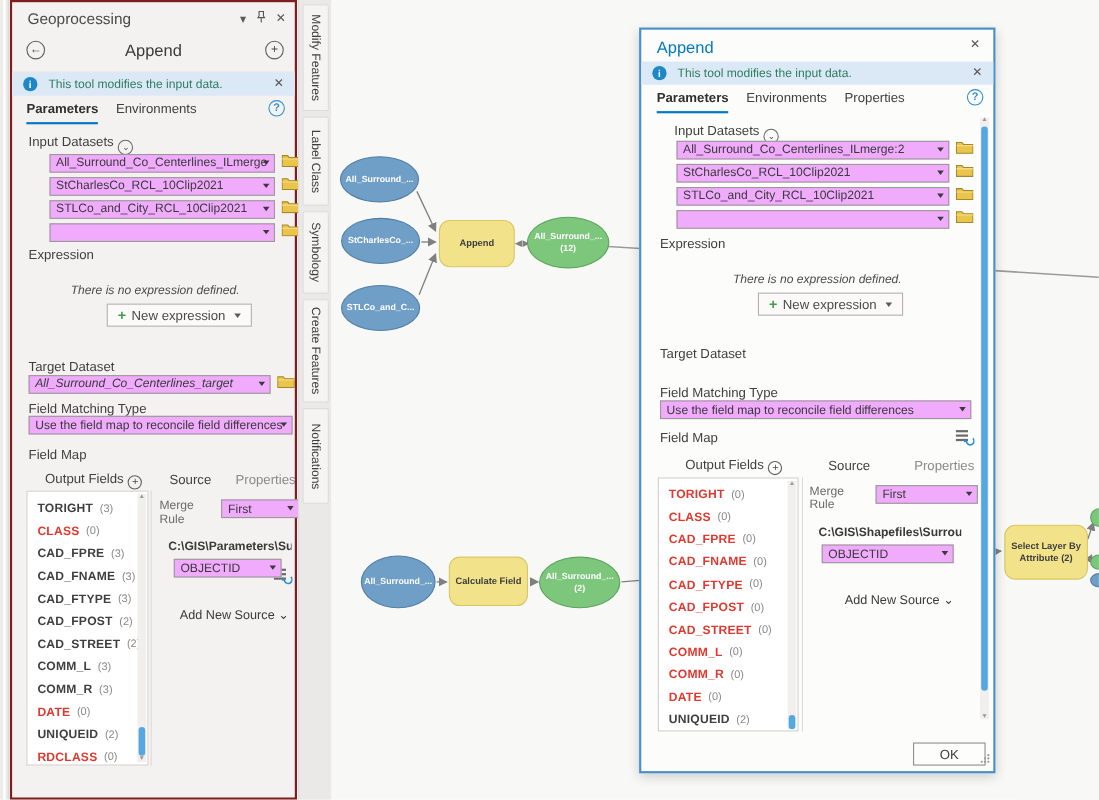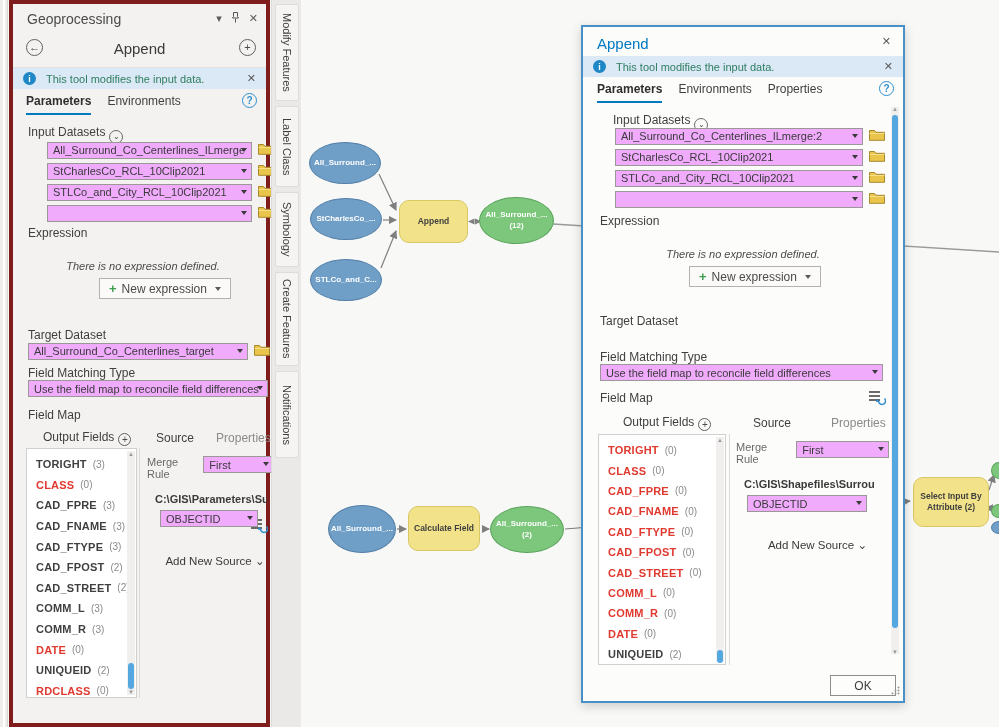--- a/index.html
+++ b/index.html
@@ -4,21 +4,21 @@
 <style>
   * { margin:0; padding:0; box-sizing:border-box; }
   html,body { width:999px; height:727px; font-family:"Liberation Sans", sans-serif; }
   #stage { position:relative; width:999px; height:727px; background:#f8f9f7; overflow:hidden; }
 
   
   .left-sliver { position:absolute; left:0; top:0; width:8px; height:727px; background:#efedec; border-right:1px solid #d8d6d5; }
   .left-sliver .inner { position:absolute; left:3px; top:0; width:2px; height:727px; background:#ffffff; }
 
   
-  .gp { position:absolute; left:9px; top:0; width:261px; height:727px; background:#f4f2f1; border:4px solid #7f1d1d; z-index:6; }
+  .gp { position:absolute; left:9px; top:0; width:261px; height:727px; background:#f4f2f1; border:2px solid #7f1d1d; z-index:6; }
   .gp-title { position:relative; height:28px; padding:7px 8px 0 14px; font-size:14px; color:#4a4a4a; }
   .gp-title .winicons { position:absolute; right:8px; top:8px; display:flex; gap:9px; align-items:center; color:#5a5a5a; font-size:11px; }
   .gp-head { position:relative; height:36px; border-bottom:1px solid #e3e1e0; }
   .circle-btn { width:17px; height:17px; border:1px solid #5f5f5f; border-radius:50%; color:#4a4a4a;
                 display:flex; align-items:center; justify-content:center; font-size:11px; line-height:1; background:transparent; }
   .gp-head .back { position:absolute; left:13px; top:7px; }
   .gp-head .ttl { position:absolute; left:0; right:0; top:8px; text-align:center; font-size:15px; color:#3a3a3a; }
   .gp-head .plus { position:absolute; right:10px; top:7px; }
   .infobar { position:relative; height:21px; background:#dbe9f7; display:flex; align-items:center; padding:0 10px; gap:10px; }
   .info-i { width:13px; height:13px; background:#1e87c5; border-radius:50%; color:#fff; font-size:9px; font-weight:bold;
@@ -146,21 +146,21 @@
     <span>All_Surround_...</span>
   </div>
   <div class="node box-yellow" style="left:408px;top:506px;width:72px;height:45px;">
     <span>Calculate Field</span>
   </div>
   <div class="node ell-green" style="left:490px;top:506px;width:74px;height:47px;">
     <span>All_Surround_...</span>
     <span>(2)</span>
   </div>
   <div class="node box-yellow" style="left:913px;top:477px;width:76px;height:50px;">
-    <span>Select Input By</span>
+    <span>Select Layer By</span>
     <span>Attribute (2)</span>
   </div>
   <div class="sliver" style="left:991px;top:462px;width:16px;height:17px;background:#7cc77c;border:1px solid #5ba35c;"></div>
   <div class="sliver" style="left:991px;top:504px;width:16px;height:14px;background:#7cc77c;border:1px solid #5ba35c;"></div>
   <div class="sliver" style="left:991px;top:521px;width:16px;height:13px;background:#6f9ec7;border:1px solid #527ea6;"></div>
 
   <div class="left-sliver">
       <div class="inner"></div>
     </div>
 
@@ -244,21 +244,21 @@
     <div class="gp-abs" style="left:86px;top:274px;">
       <span class="newexpr">
         <span class="plus-g">+</span>
         <span>New expression</span>
         <span class="dcaret"></span>
       </span>
     </div>
 
     <div class="gp-abs lbl" style="left:15px;top:324px;">Target Dataset</div>
     <div class="gp-abs" style="left:15px;top:338px;display:flex;gap:6px;align-items:center;">
-      <div class="combo" style="width:220px;">
+      <div class="combo" style="width:220px;font-style:italic;">
           <span>All_Surround_Co_Centerlines_target</span>
           <span class="caret"></span>
         </div>
       <span class="folder"><svg width="16" height="13" viewBox="0 0 16 13">
             <path d="M0.5 2.5h5l1.5 1.8h8.5v8H0.5z" fill="#e9c54c" stroke="#a8862a"></path>
             <path d="M0.5 5.5h15" stroke="#f6e08a"></path>
           </svg></span>
     </div>
     <div class="gp-abs lbl" style="left:15px;top:362px;">Field Matching Type</div>
     <div class="gp-abs" style="left:15px;top:376px;">

